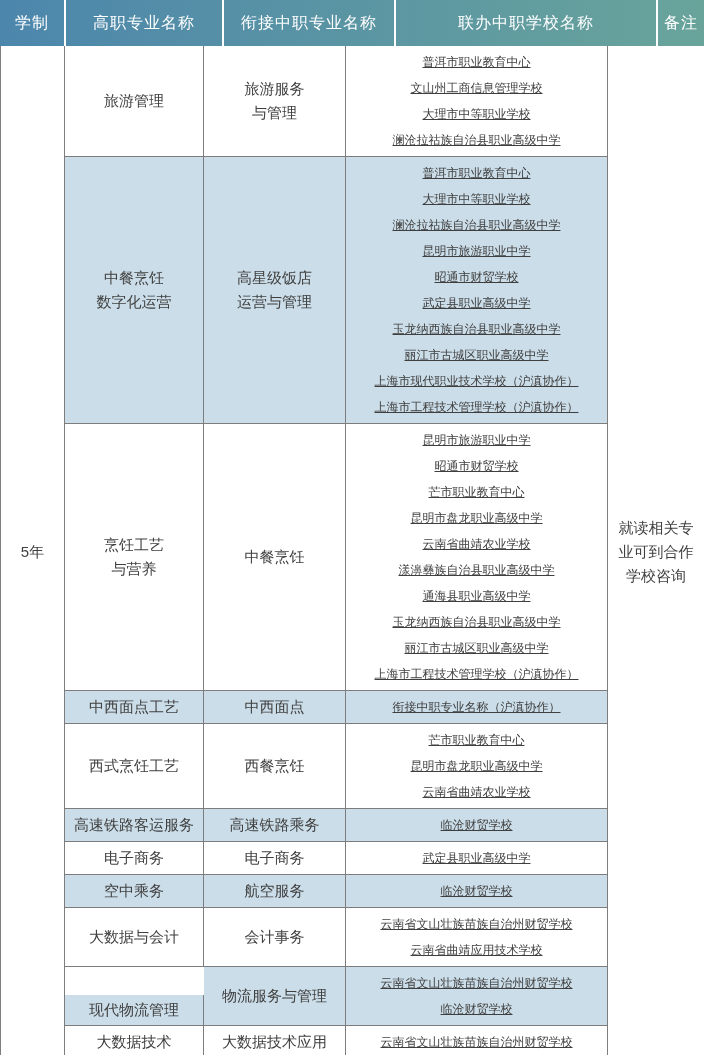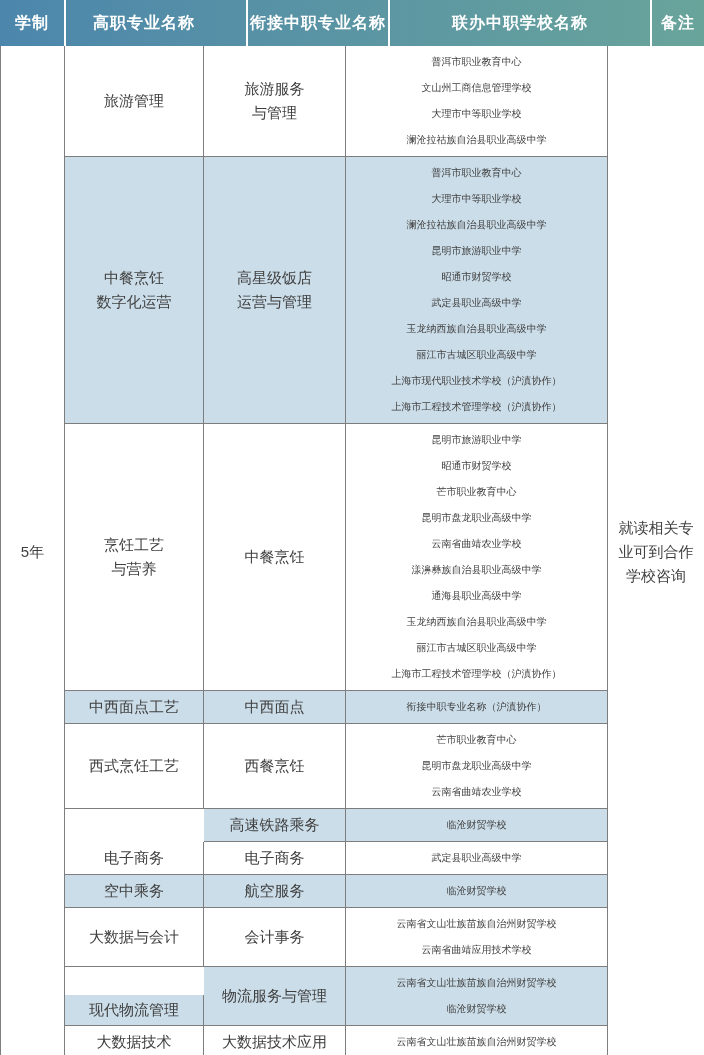--- a/index.html
+++ b/index.html
@@ -19,27 +19,27 @@
   }
   .table{width:704px;}
   
   .header{
     display:flex;
     height:46px;
     background:linear-gradient(90deg,var(--grad-start),var(--grad-end));
   }
   .header-cell{
     display:flex;align-items:center;justify-content:center;
-    font-size:16px;font-weight:bold;color:var(--header-text);
+    font-size:16px;font-weight:normal;color:var(--header-text);
     letter-spacing:1px;
   }
   .header-cell + .header-cell{border-left:2px solid #ffffff;}
   .hc1{width:64px;}
   .hc2{width:158px;}
-  .hc3{width:142px;margin-left:24px;}
+  .hc3{width:172px;}
   .hc4{width:262px;}
   .hc5{flex:1;}
   
   .body{
     display:grid;
     grid-template-columns:64px 139px 142px 262px 1fr;
     border-left:1px solid var(--border);
     border-bottom:2px solid #5e5e5e;
   }
   .cell{
@@ -64,23 +64,24 @@
   }
   .major,.linked{
     font-size:15px;
     line-height:24px;
     white-space:pre-line;
   }
   .major{grid-column:2;}
   .linked{grid-column:3;}
   .schools{grid-column:4;}
   .school-line{
-    font-size:10px;
+    font-size:12px;
     line-height:26px;
     white-space:nowrap;
+    text-decoration:underline;
   }
 </style>
 </head>
 <body>
 
 <div class="table">
   <div class="header">
     <div class="header-cell hc1">学制</div>
     <div class="header-cell hc2">高职专业名称</div>
     <div class="header-cell hc3">衔接中职专业名称</div>
@@ -135,20 +136,21 @@
       <div class="cell schools shaded rule" style="grid-area: 4 / 4;">
         <div class="school-line">衔接中职专业名称（沪滇协作）</div>
       </div>
       <div class="cell major rule" style="grid-area: 5 / 2;">西式烹饪工艺</div>
       <div class="cell linked rule" style="grid-area: 5 / 3;">西餐烹饪</div>
       <div class="cell schools rule" style="grid-area: 5 / 4;">
         <div class="school-line">芒市职业教育中心</div>
         <div class="school-line">昆明市盘龙职业高级中学</div>
         <div class="school-line">云南省曲靖农业学校</div>
       </div>
+      <div class="cell major shaded rule" style="grid-area: 6 / 2;">高速铁路客运服务</div>
       <div class="cell linked shaded rule" style="grid-area: 6 / 3;">高速铁路乘务</div>
       <div class="cell schools shaded rule" style="grid-area: 6 / 4;">
         <div class="school-line">临沧财贸学校</div>
       </div>
       <div class="cell major rule" style="grid-area: 7 / 2;">电子商务</div>
       <div class="cell linked rule" style="grid-area: 7 / 3;">电子商务</div>
       <div class="cell schools rule" style="grid-area: 7 / 4;">
         <div class="school-line">武定县职业高级中学</div>
       </div>
       <div class="cell major shaded rule" style="grid-area: 8 / 2;">空中乘务</div>

